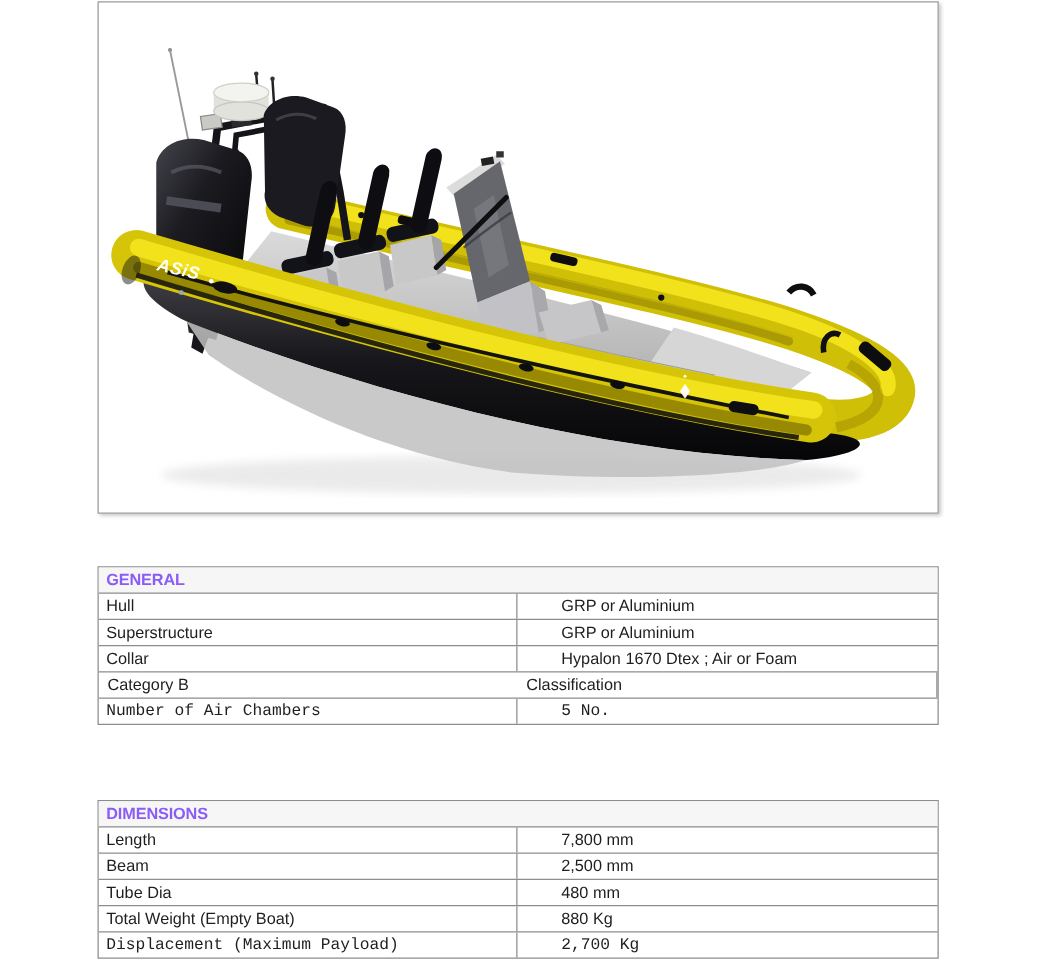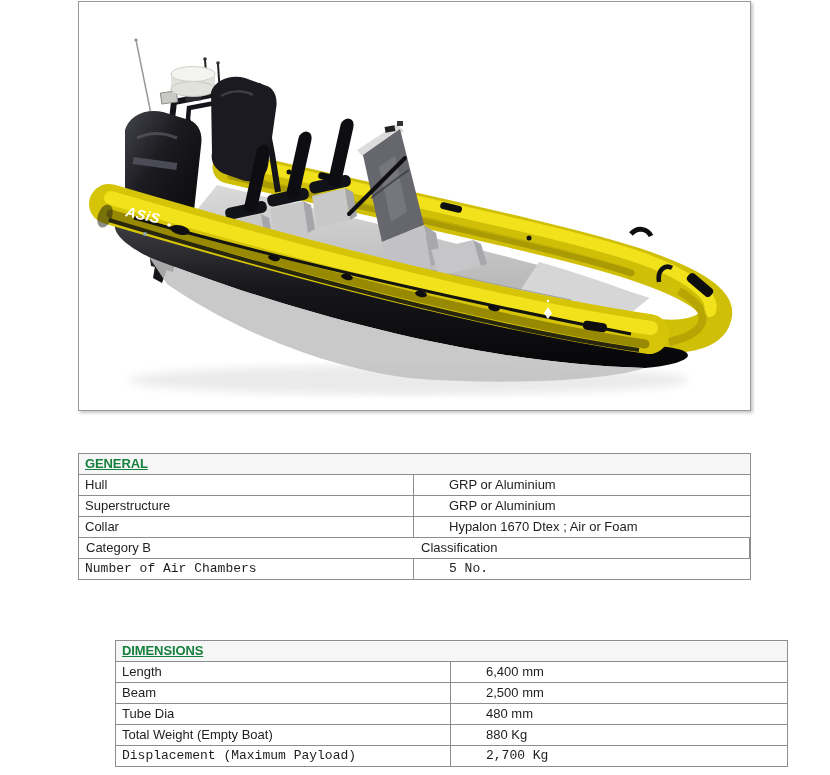--- a/index.html
+++ b/index.html
@@ -13,26 +13,25 @@
     margin:0;background:#ffffff;border:1px solid #9a9a9a;
     box-shadow:2px 2px 3px rgba(0,0,0,.22);
   }
   .boat-panel svg{display:block;width:100%;height:100%;}
 
   .spec-table{
     position:absolute;left:78px;width:671px;background:#ffffff;
     border:1px solid #8d8d8d;color:#1e1e20;font-size:13px;
   }
   #general-table{top:453px;}
-  #dimensions-table{top:640px;margin-left:37px;}
+  #dimensions-table{top:640px;}
   .t-header{
     height:20px;line-height:20px;padding-left:6px;font-weight:bold;
     letter-spacing:-0.1px;background:#f6f6f6;border-bottom:1px solid #8d8d8d;
-    color:#15803d;
-    text-decoration:underline;
+    color:#8b5cf6;
   }
   .t-row{display:flex;border-bottom:1px solid #8d8d8d;gap:28px;}
   .t-row:last-child{border-bottom:none;font-family:Liberation Mono, monospace;}
   .t-cell{height:20px;line-height:20px;white-space:nowrap;overflow:hidden;}
   .t-cell-label{width:328px;padding-left:6px;border-right:1px solid #8d8d8d;}
   .t-cell-value{flex:1;padding-left:7px;}
 </style>
 </head>
 <body>
 
@@ -213,21 +212,21 @@
   <div class="t-row">
     <div class="t-cell t-cell-label">Number of Air Chambers</div>
     <div class="t-cell t-cell-value">5 No.</div>
   </div>
 </section>
 
 <section class="spec-table" id="dimensions-table">
   <div class="t-header">DIMENSIONS</div>
   <div class="t-row">
     <div class="t-cell t-cell-label">Length</div>
-    <div class="t-cell t-cell-value">6,400 mm</div>
+    <div class="t-cell t-cell-value">7,800 mm</div>
   </div>
   <div class="t-row">
     <div class="t-cell t-cell-label">Beam</div>
     <div class="t-cell t-cell-value">2,500 mm</div>
   </div>
   <div class="t-row">
     <div class="t-cell t-cell-label">Tube Dia</div>
     <div class="t-cell t-cell-value">480 mm</div>
   </div>
   <div class="t-row">

